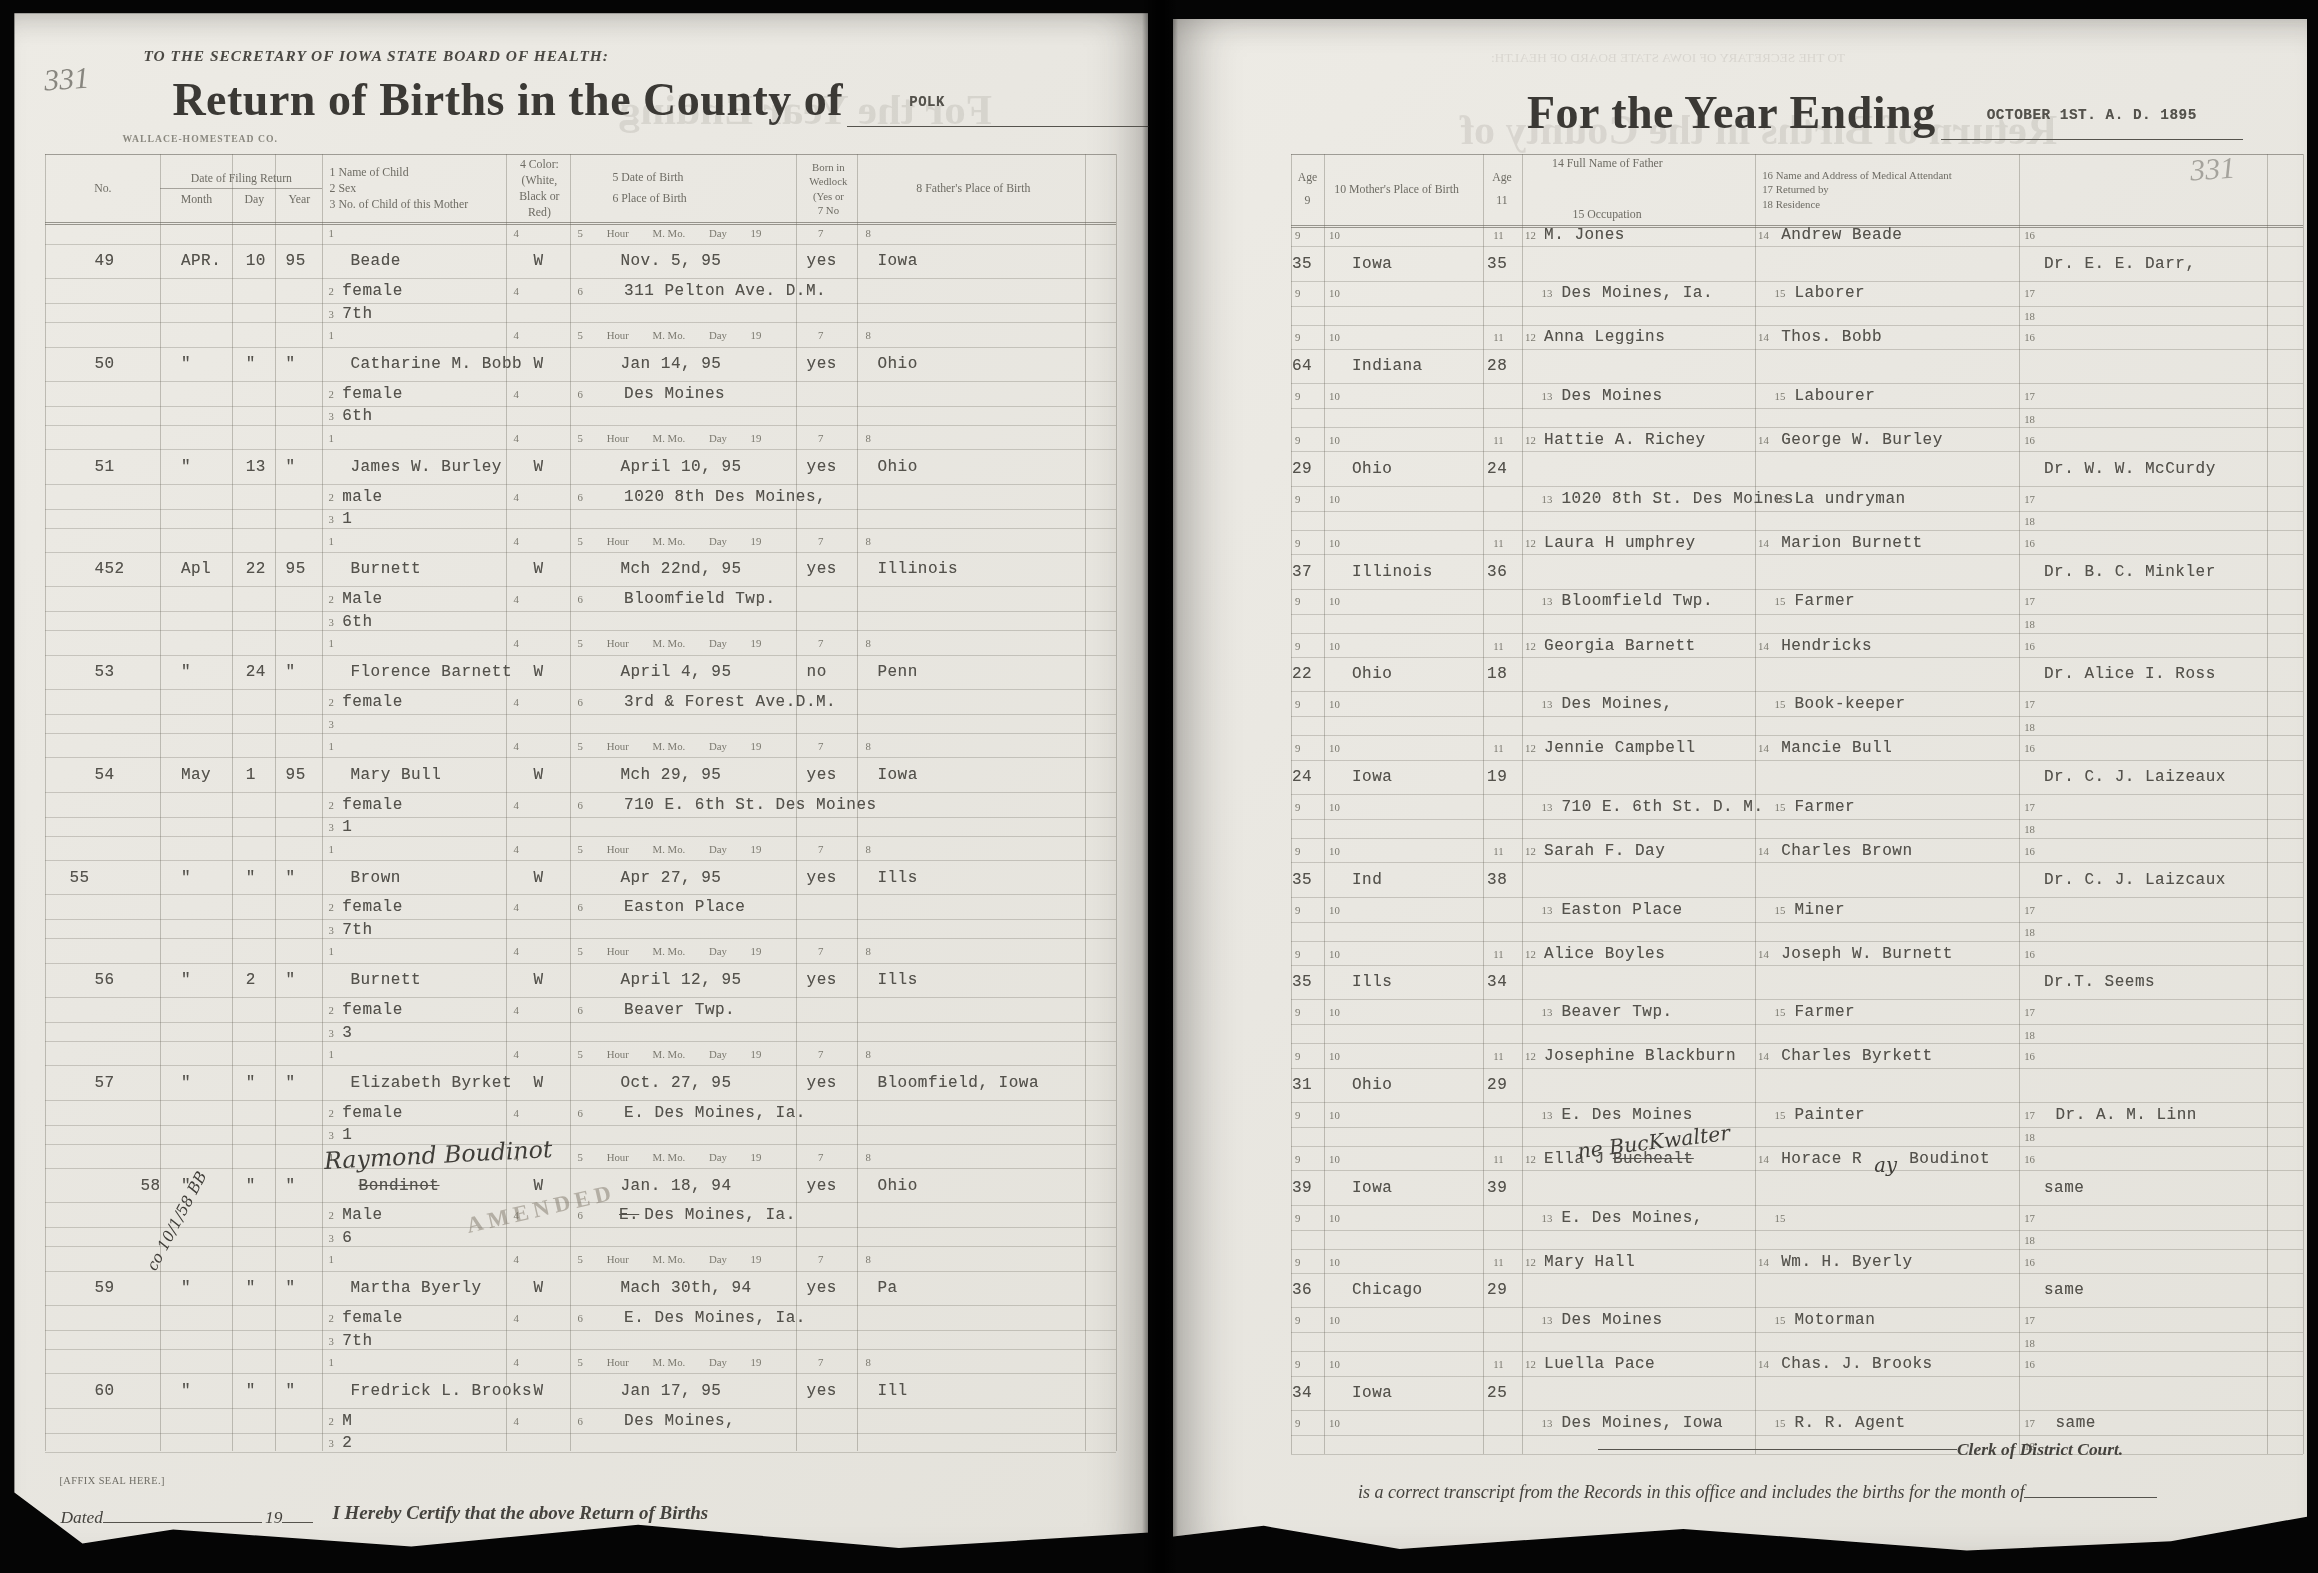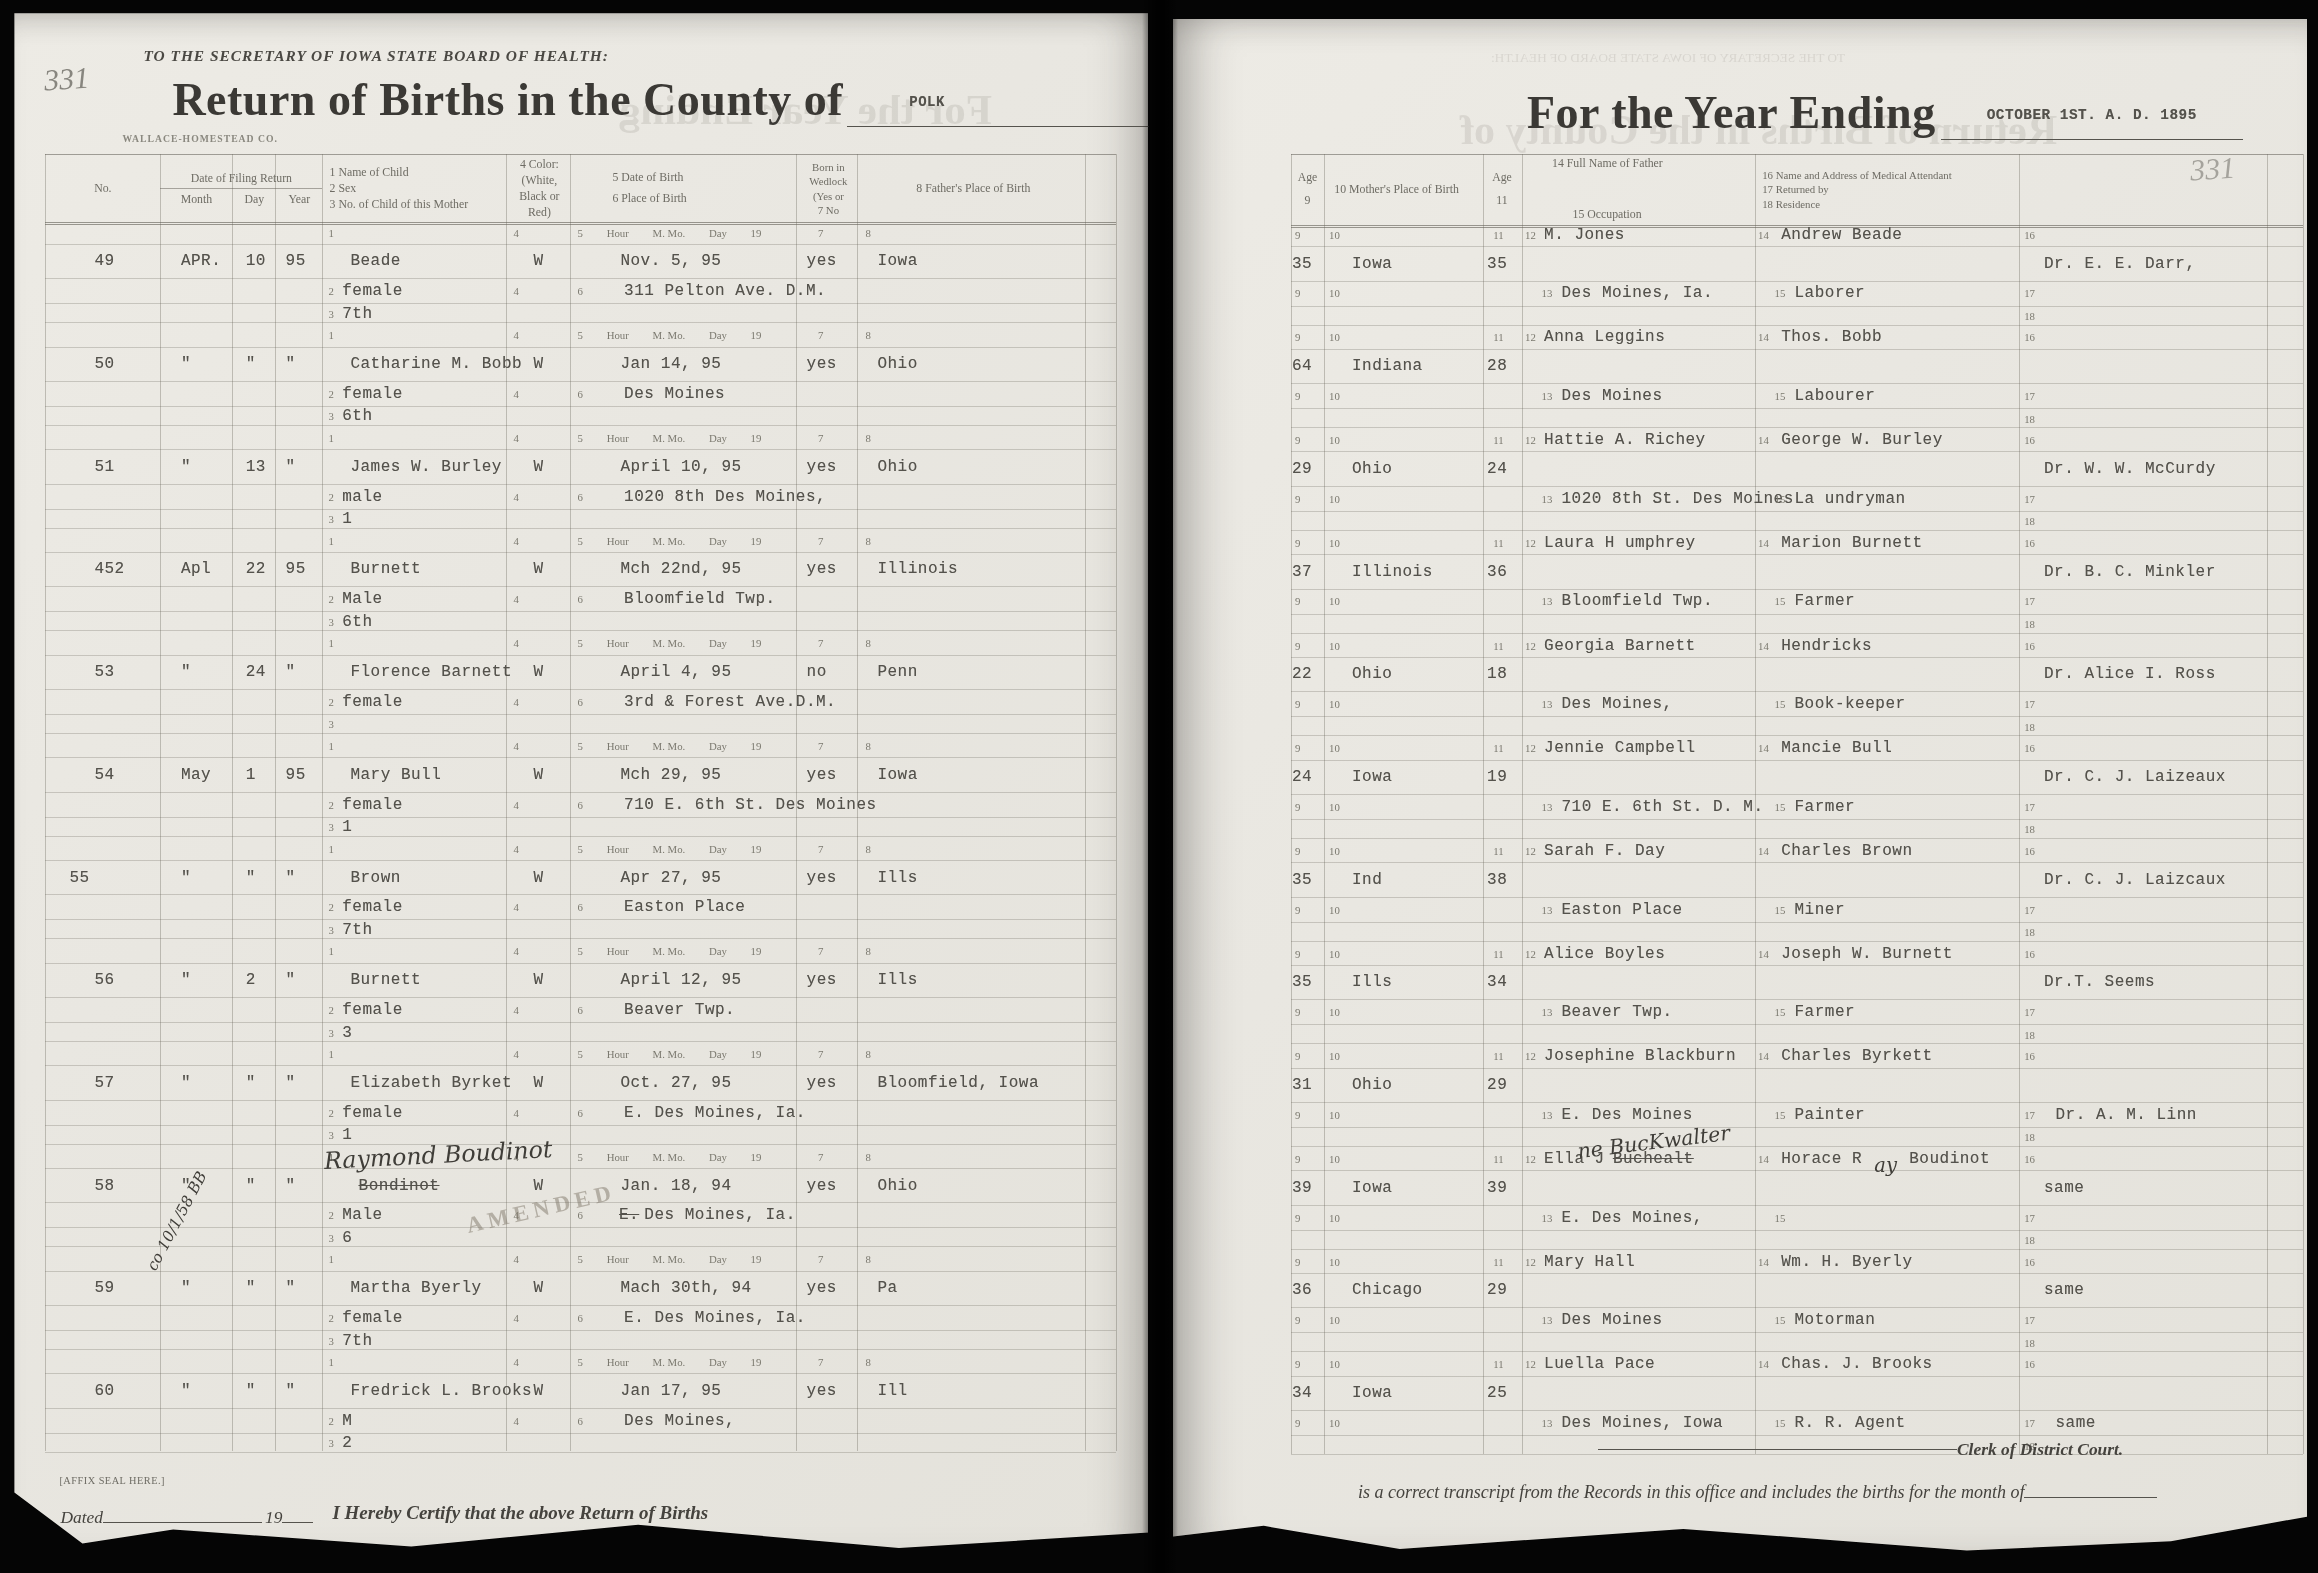--- a/index.html
+++ b/index.html
@@ -857,21 +857,21 @@
       <span class="plab">Day</span>
       <span class="plab">19</span>
     </div>
     <div class="cell" style="grid-row:1;grid-column:8;padding-left:20.5px;">
             <span class="plab">7</span>
           </div>
     <div class="cell" style="grid-row:1;grid-column:9;padding-left:6.2px;">
             <span class="plab">8</span>
           </div>
 
-    <div class="cell" style="grid-row:2;grid-column:1;padding-left:49px;">
+    <div class="cell" style="grid-row:2;grid-column:1;padding-left:49px;margin-left:46px;">
             <span class="typed t">58</span>
           </div>
     <div class="cell" style="grid-row:2;grid-column:2;padding-left:20.5px;">
             <span class="typed t">"</span>
           </div>
     <div class="cell" style="grid-row:2;grid-column:3;padding-left:13.3px;">
             <span class="typed t">"</span>
           </div>
     <div class="cell" style="grid-row:2;grid-column:4;padding-left:9.2px;">
             <span class="typed t">"</span>

